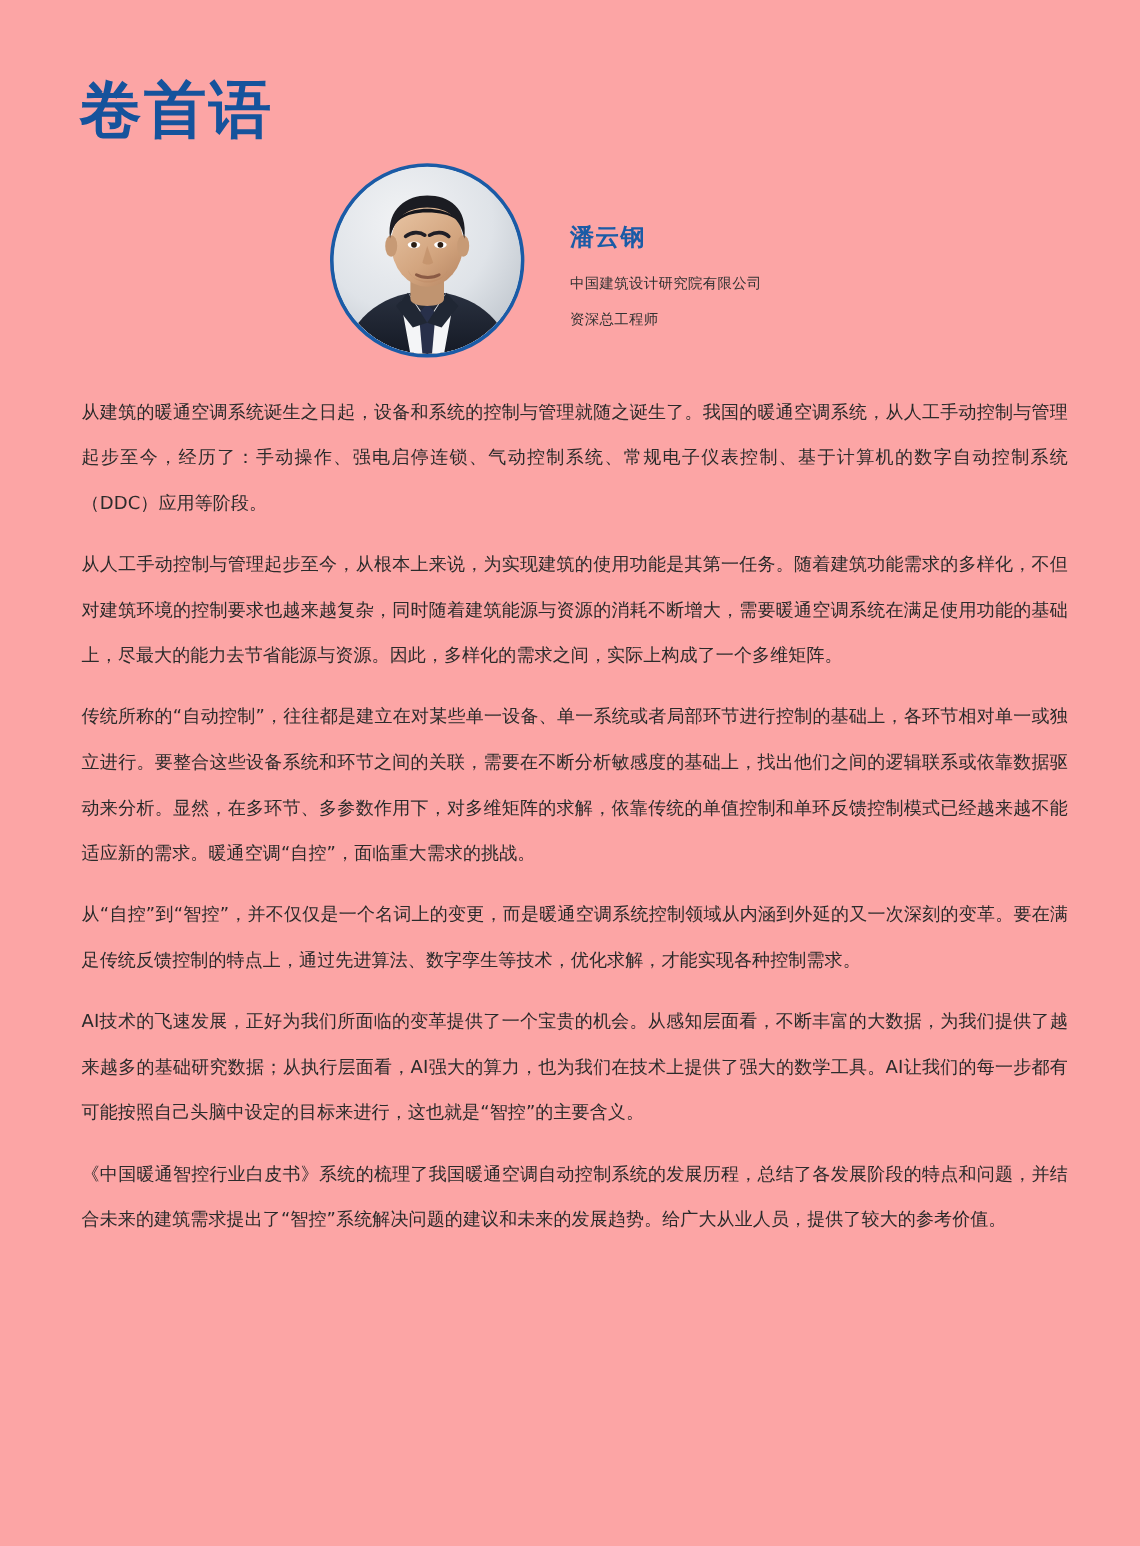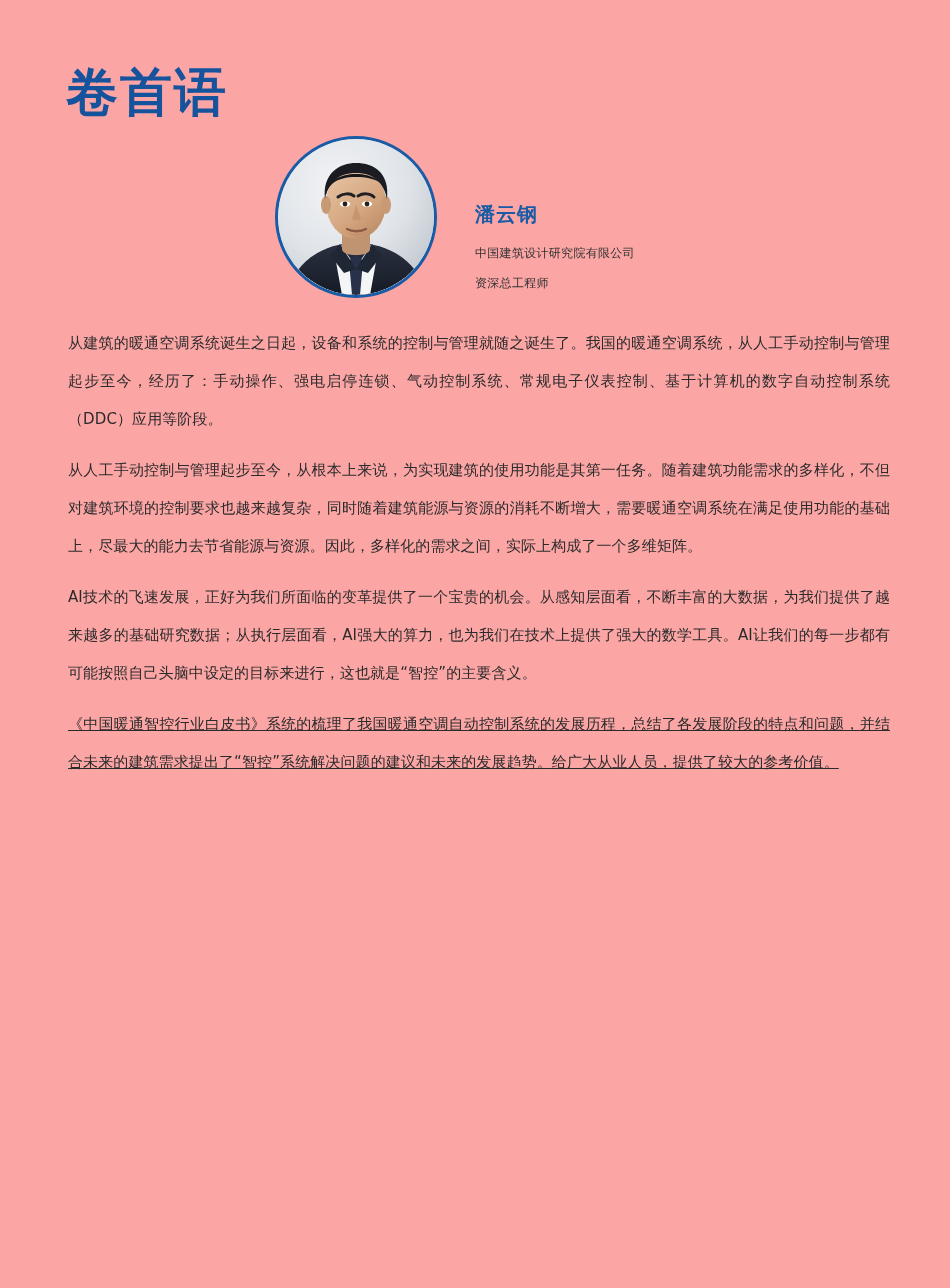--- a/index.html
+++ b/index.html
@@ -36,21 +36,21 @@
     color: #15539C;
     white-space: nowrap;
   }
 
   
   .author-block {
     position: absolute;
     left: 275px;
     top: 136px;
     display: flex;
-    align-items: flex-end;
+    align-items: center;
   }
 
   .portrait {
     width: 162px;
     height: 162px;
     border-radius: 50%;
     border: 3px solid #1A5BA6;
     box-sizing: border-box;
     overflow: hidden;
     position: relative;
@@ -95,21 +95,20 @@
     font-size: 15px;
     line-height: 38px;
     color: #2b2b2b;
     text-align: justify;
     text-justify: inter-ideograph;
     letter-spacing: 0.1px;
     margin: 0 0 13px 0;
   }
   .para:last-child {
     margin-bottom: 0;
-    text-decoration: underline;
   }
 </style>
 </head>
 <body>
 
 <div class="page">
 
   <div class="page-title">卷首语</div>
 
   <div class="author-block">
@@ -180,18 +179,20 @@
     <div class="author-info">
       <div class="author-name">潘云钢</div>
       <div class="author-line">中国建筑设计研究院有限公司</div>
       <div class="author-line">资深总工程师</div>
     </div>
   </div>
 
   <div class="body-text">
     <p class="para">从建筑的暖通空调系统诞生之日起，设备和系统的控制与管理就随之诞生了。我国的暖通空调系统，从人工手动控制与管理起步至今，经历了：手动操作、强电启停连锁、气动控制系统、常规电子仪表控制、基于计算机的数字自动控制系统（DDC）应用等阶段。</p>
     <p class="para">从人工手动控制与管理起步至今，从根本上来说，为实现建筑的使用功能是其第一任务。随着建筑功能需求的多样化，不但对建筑环境的控制要求也越来越复杂，同时随着建筑能源与资源的消耗不断增大，需要暖通空调系统在满足使用功能的基础上，尽最大的能力去节省能源与资源。因此，多样化的需求之间，实际上构成了一个多维矩阵。</p>
+    <p class="para">传统所称的“自动控制”，往往都是建立在对某些单一设备、单一系统或者局部环节进行控制的基础上，各环节相对单一或独立进行。要整合这些设备系统和环节之间的关联，需要在不断分析敏感度的基础上，找出他们之间的逻辑联系或依靠数据驱动来分析。显然，在多环节、多参数作用下，对多维矩阵的求解，依靠传统的单值控制和单环反馈控制模式已经越来越不能适应新的需求。暖通空调“自控”，面临重大需求的挑战。</p>
+    <p class="para">从“自控”到“智控”，并不仅仅是一个名词上的变更，而是暖通空调系统控制领域从内涵到外延的又一次深刻的变革。要在满足传统反馈控制的特点上，通过先进算法、数字孪生等技术，优化求解，才能实现各种控制需求。</p>
     <p class="para">AI技术的飞速发展，正好为我们所面临的变革提供了一个宝贵的机会。从感知层面看，不断丰富的大数据，为我们提供了越来越多的基础研究数据；从执行层面看，AI强大的算力，也为我们在技术上提供了强大的数学工具。AI让我们的每一步都有可能按照自己头脑中设定的目标来进行，这也就是“智控”的主要含义。</p>
     <p class="para">《中国暖通智控行业白皮书》系统的梳理了我国暖通空调自动控制系统的发展历程，总结了各发展阶段的特点和问题，并结合未来的建筑需求提出了“智控”系统解决问题的建议和未来的发展趋势。给广大从业人员，提供了较大的参考价值。</p>
 
   </div>
 
 </div>
 
 </body></html>

